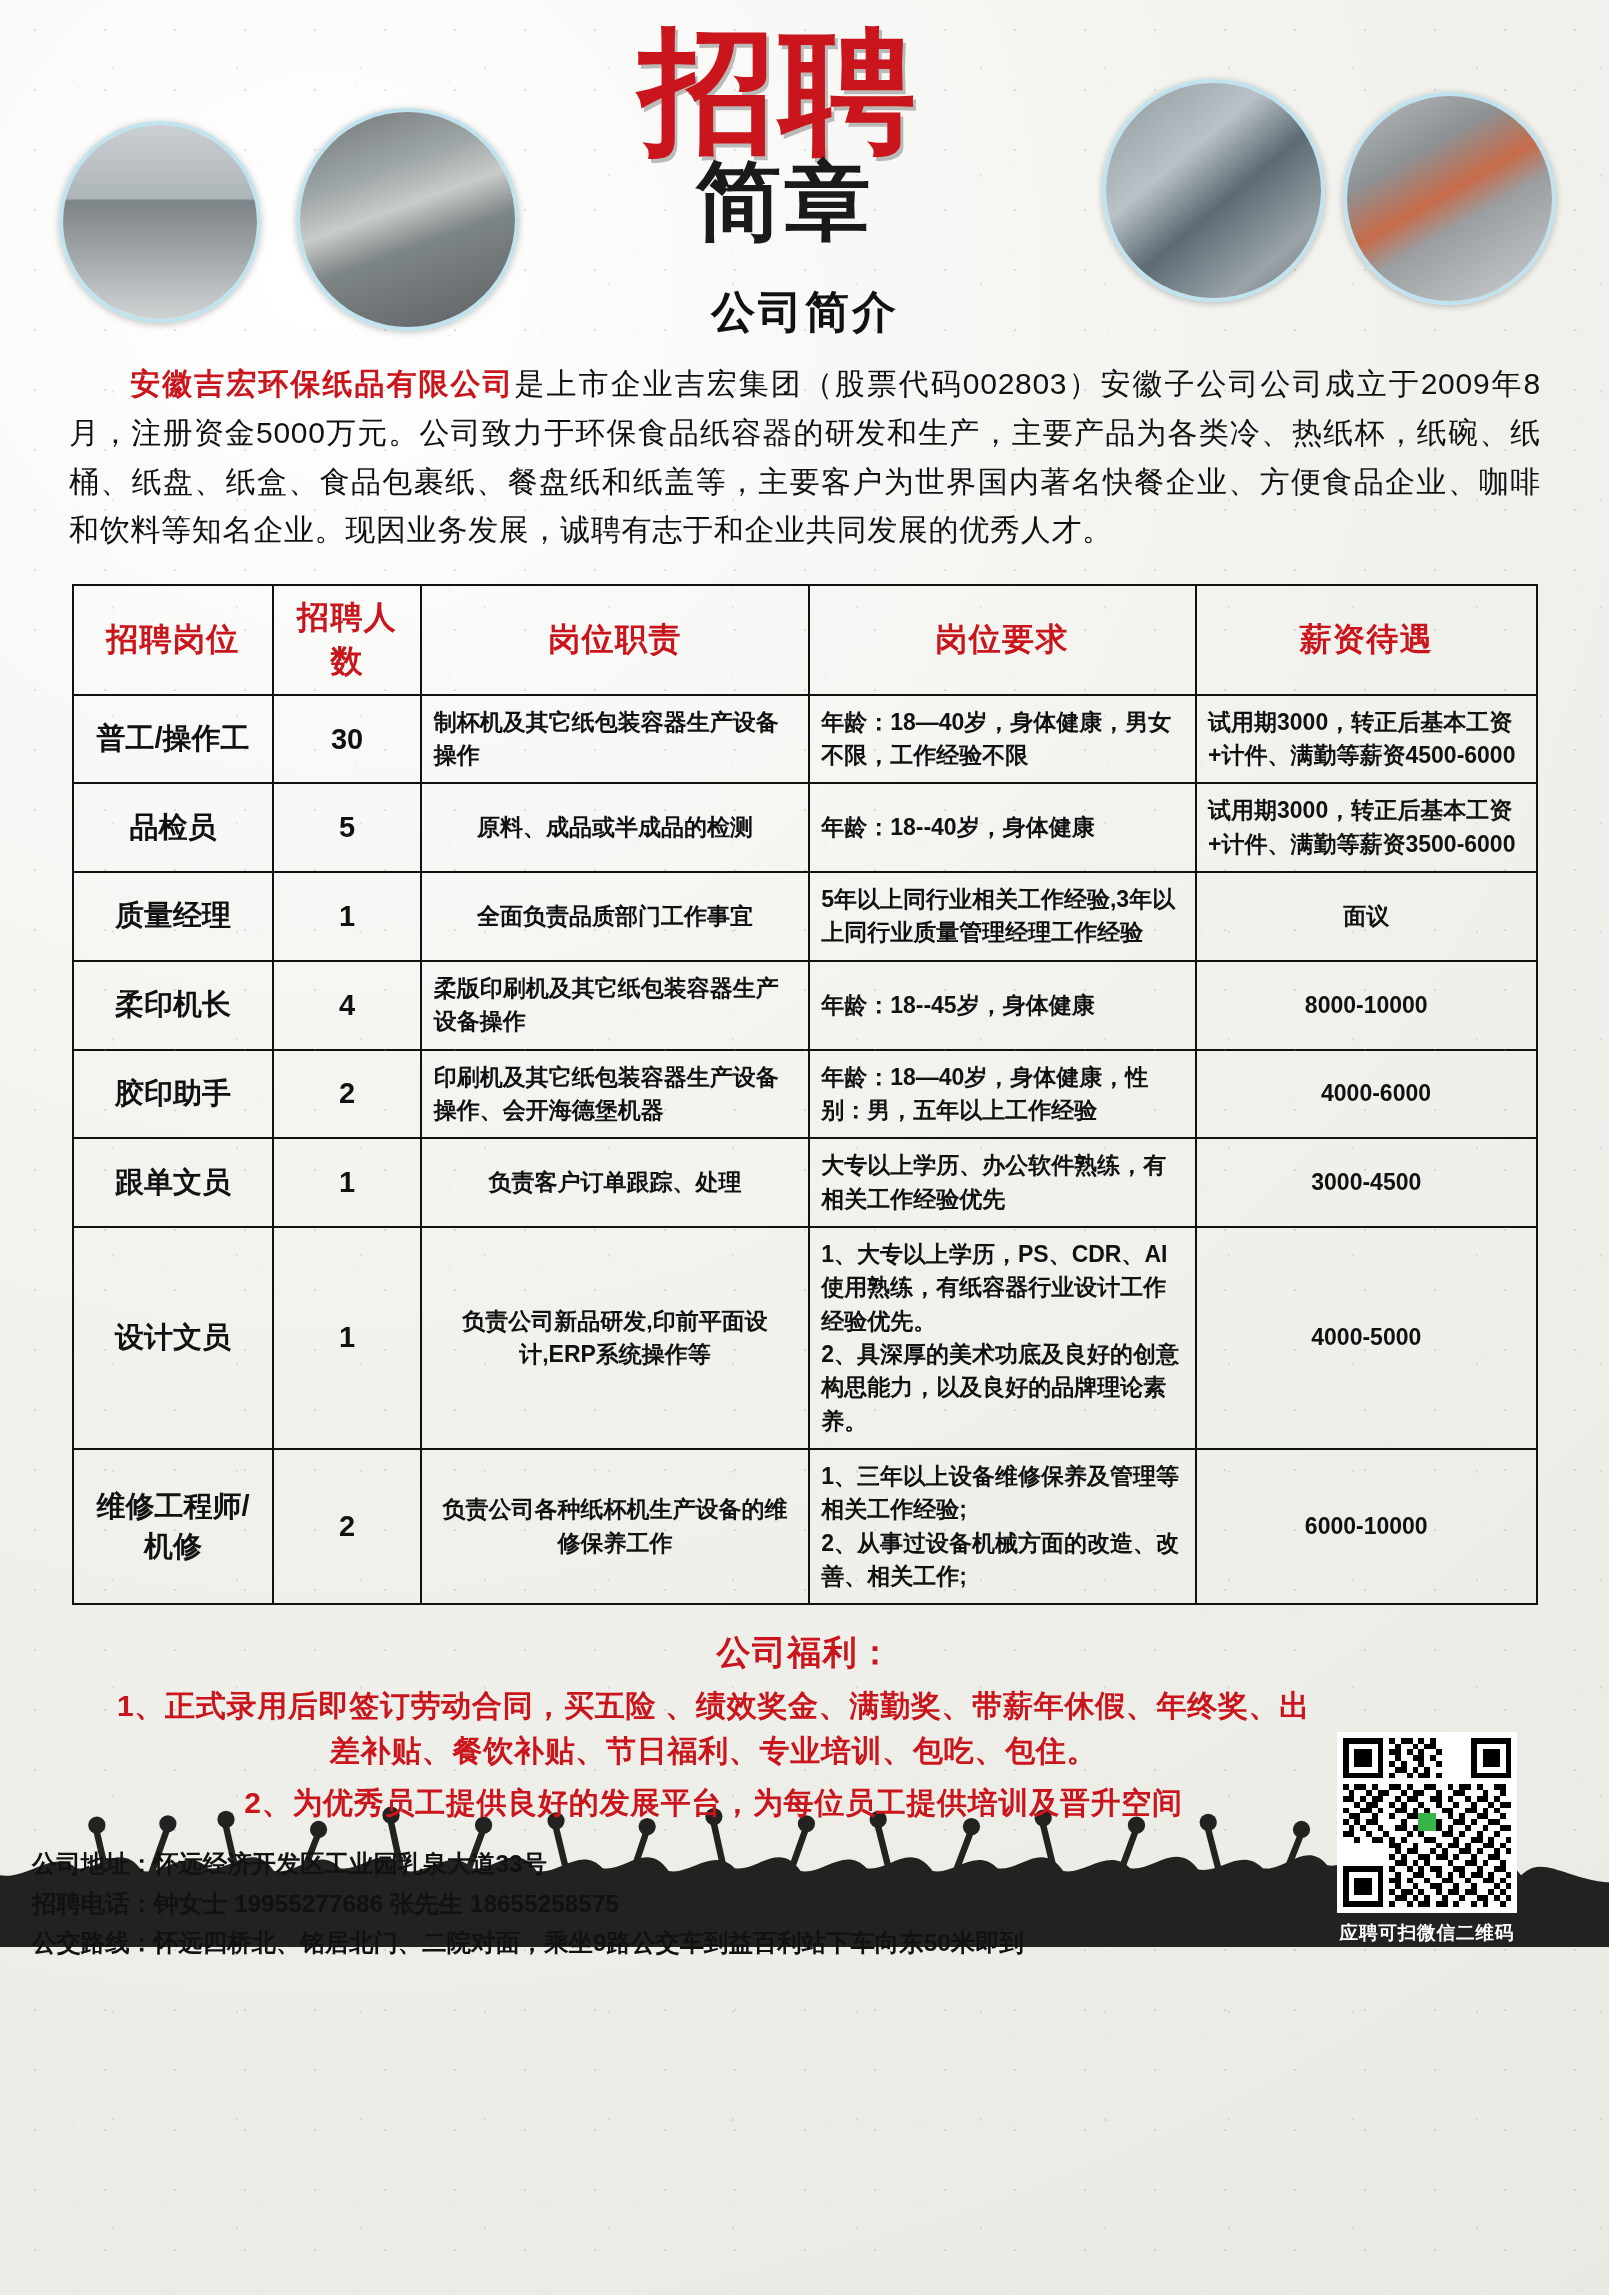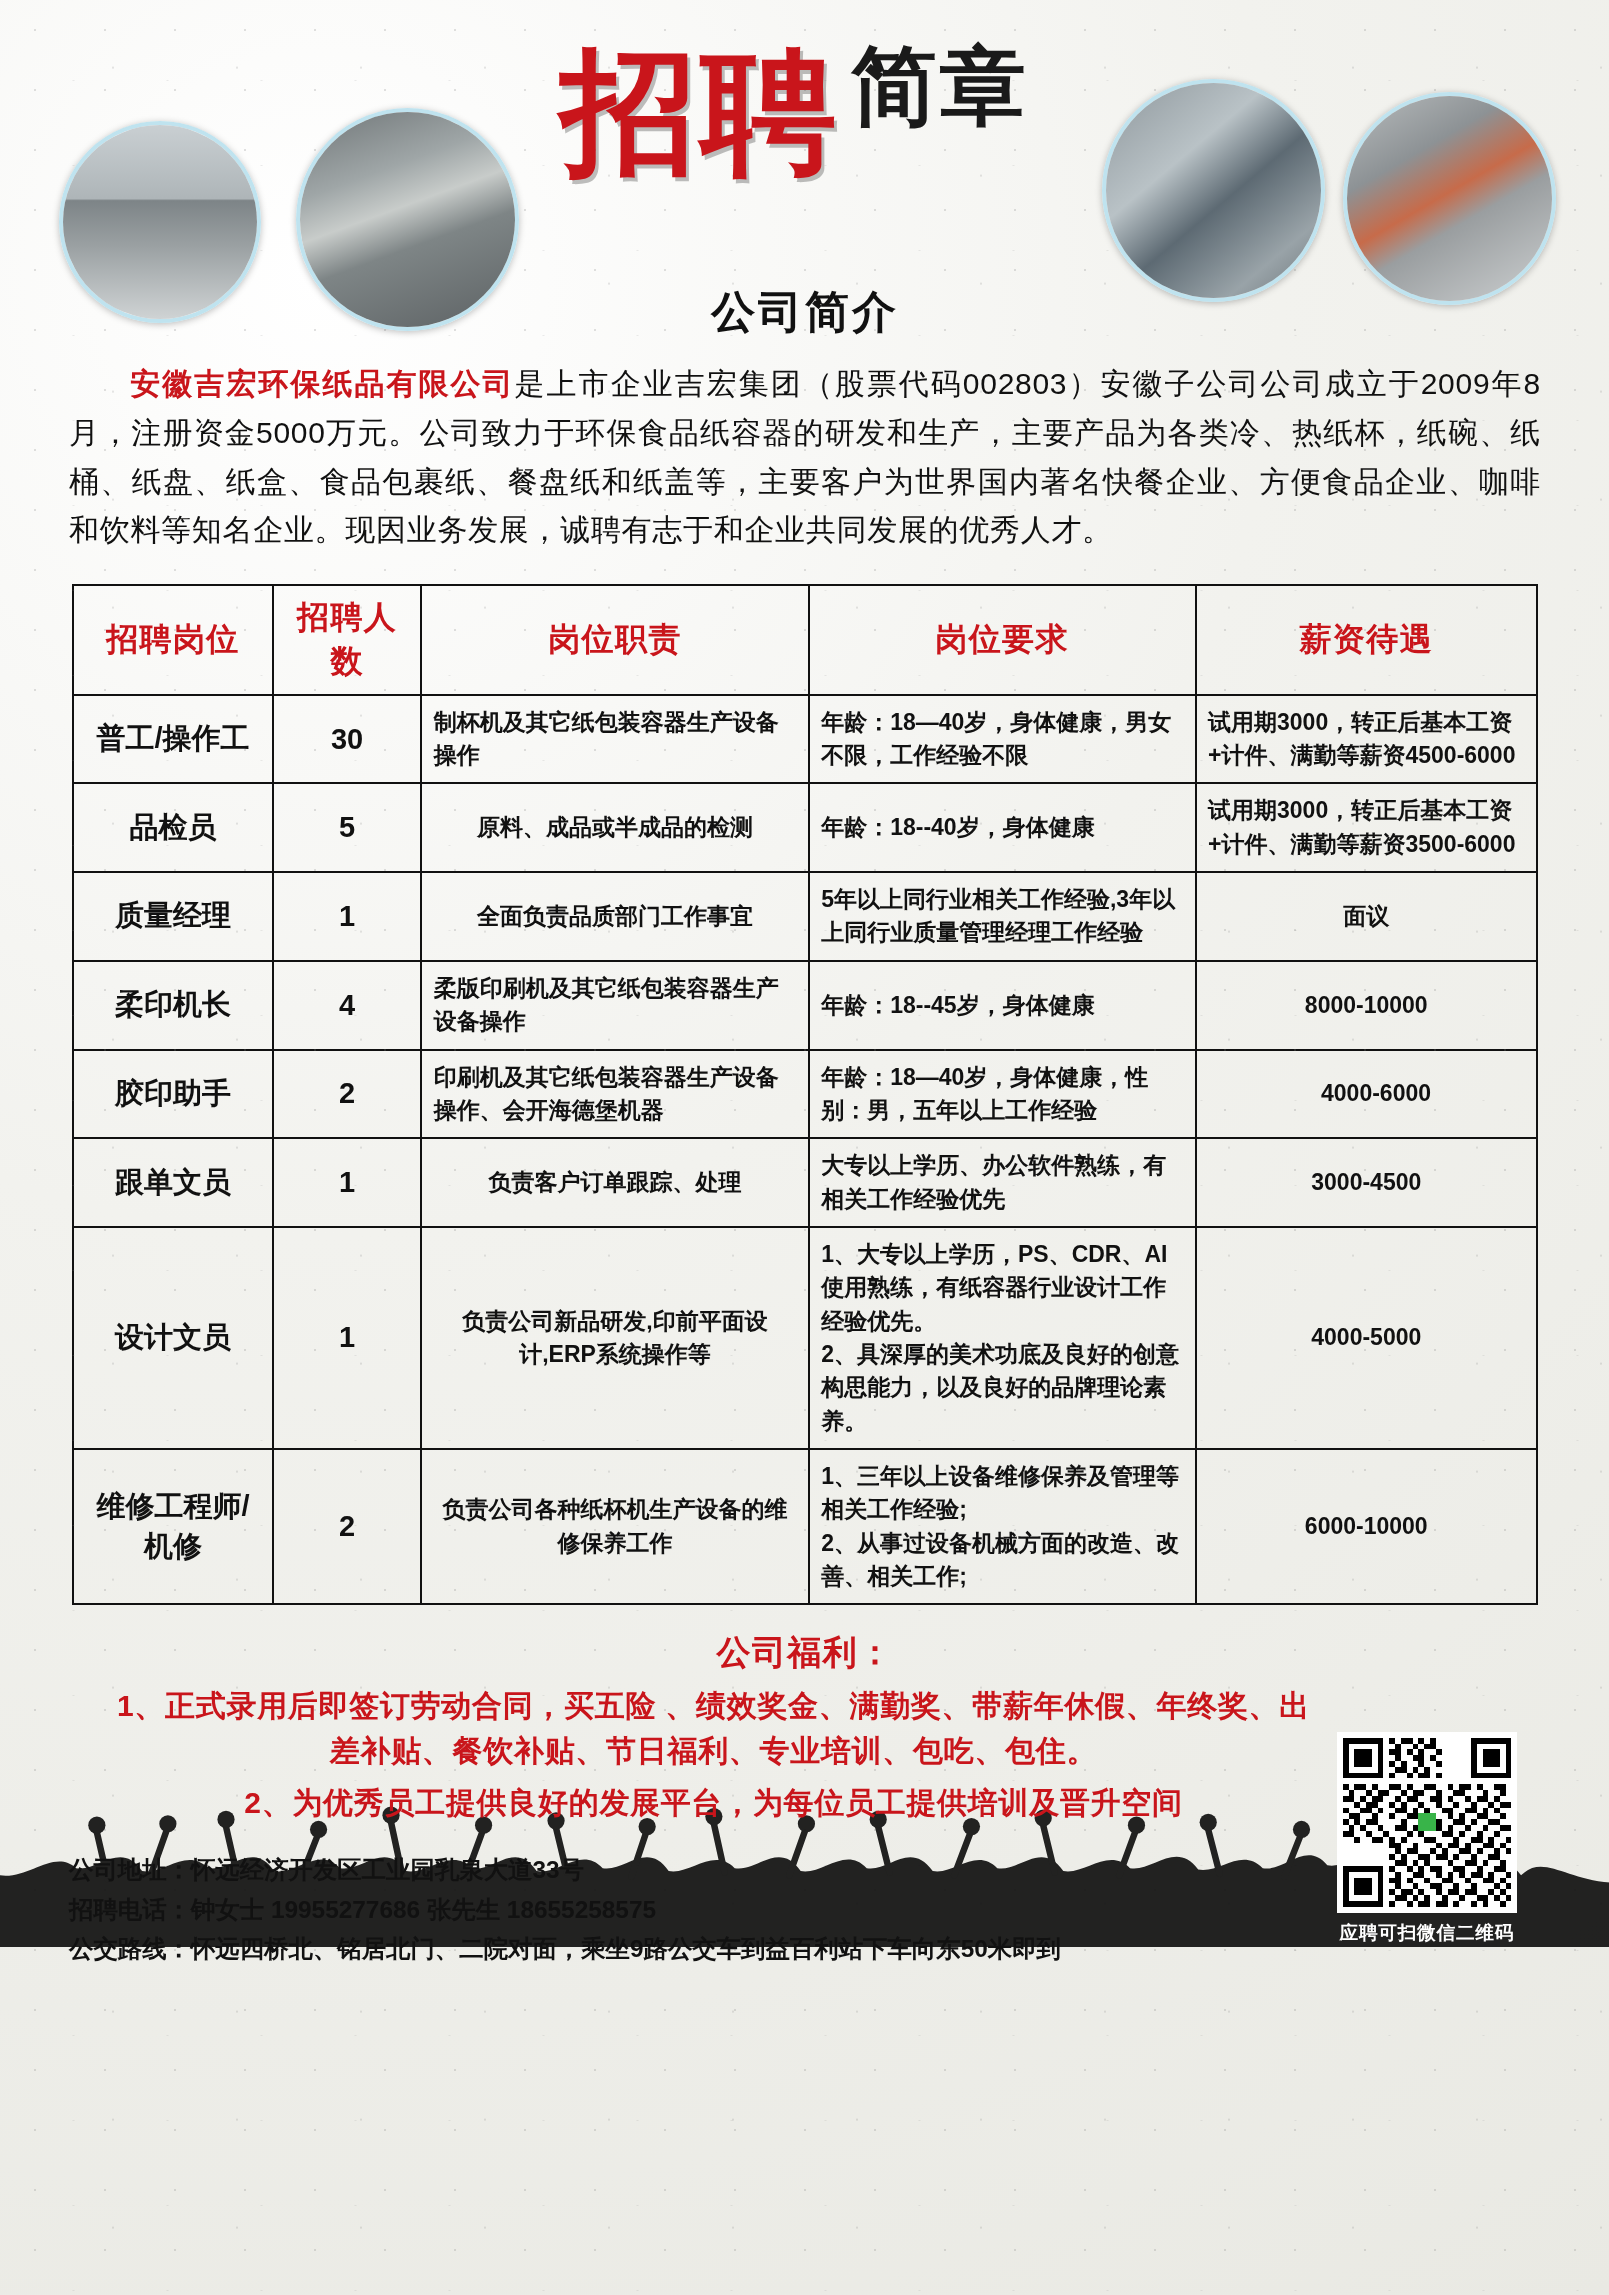--- a/index.html
+++ b/index.html
@@ -42,22 +42,22 @@
   .p2 .inner{background:
      linear-gradient(160deg,#6f7577 0%,#9fa6a7 30%,#c8ccca 45%,#7e8586 60%,#5d6264 100%);}
   .p3{left:1102px;top:79px;width:215px;height:215px;}
   .p3 .inner{background:
      linear-gradient(140deg,#8e979c 0%,#b9c2c6 35%,#5d6a73 55%,#99a3a8 80%,#6b7479 100%);}
   .p4{left:1343px;top:92px;width:205px;height:205px;}
   .p4 .inner{background:
      linear-gradient(150deg,#b9bdbe 0%,#8d9295 30%,#c76b4a 48%,#9a9ea0 60%,#cdd0d1 100%);}
 
   .title-wrap{
-    position:absolute;left:486px;top:43px;width:617px;height:179px;
-    display:flex;justify-content:center;
+    position:absolute;left:471px;top:43px;width:617px;height:179px;
+    display:flex;align-items:center;justify-content:center;flex-direction:column;
   }
   .title-big{
     font-family:"DejaVu Serif","Liberation Serif",serif;
     font-size:136px;font-weight:bold;color:#c9151b;
     letter-spacing:4.3px;
     text-shadow:2.9px 3.6px 0 rgba(0,0,0,.25);
     line-height:1;
   }
   .title-sub{
     font-family:"DejaVu Serif","Liberation Serif",serif;
@@ -114,21 +114,21 @@
     position:relative;z-index:3;padding:0 104px;text-align:center;
   }
   .ben-title{
     color:#c9151b;font-size:34px;font-weight:bold;letter-spacing:1.4px;
   }
   .ben-line{
     color:#c9151b;font-size:30px;font-weight:bold;line-height:1.5;letter-spacing:0.7px;
     margin-top:7.2px;max-width:1219px;
   }
   .contact{
-    position:relative;z-index:3;padding:0 69px;margin-top:25px;
+    position:relative;z-index:3;padding:0 32px;margin-top:19px;
   }
   .contact div{
     font-size:24.4px;color:#111;line-height:1.62;font-weight:bold;
   }
   .contact .lbl{font-weight:bold;}
 
   
   .qr-box{
     position:absolute;right:93px;bottom:86px;z-index:4;text-align:center;
   }

